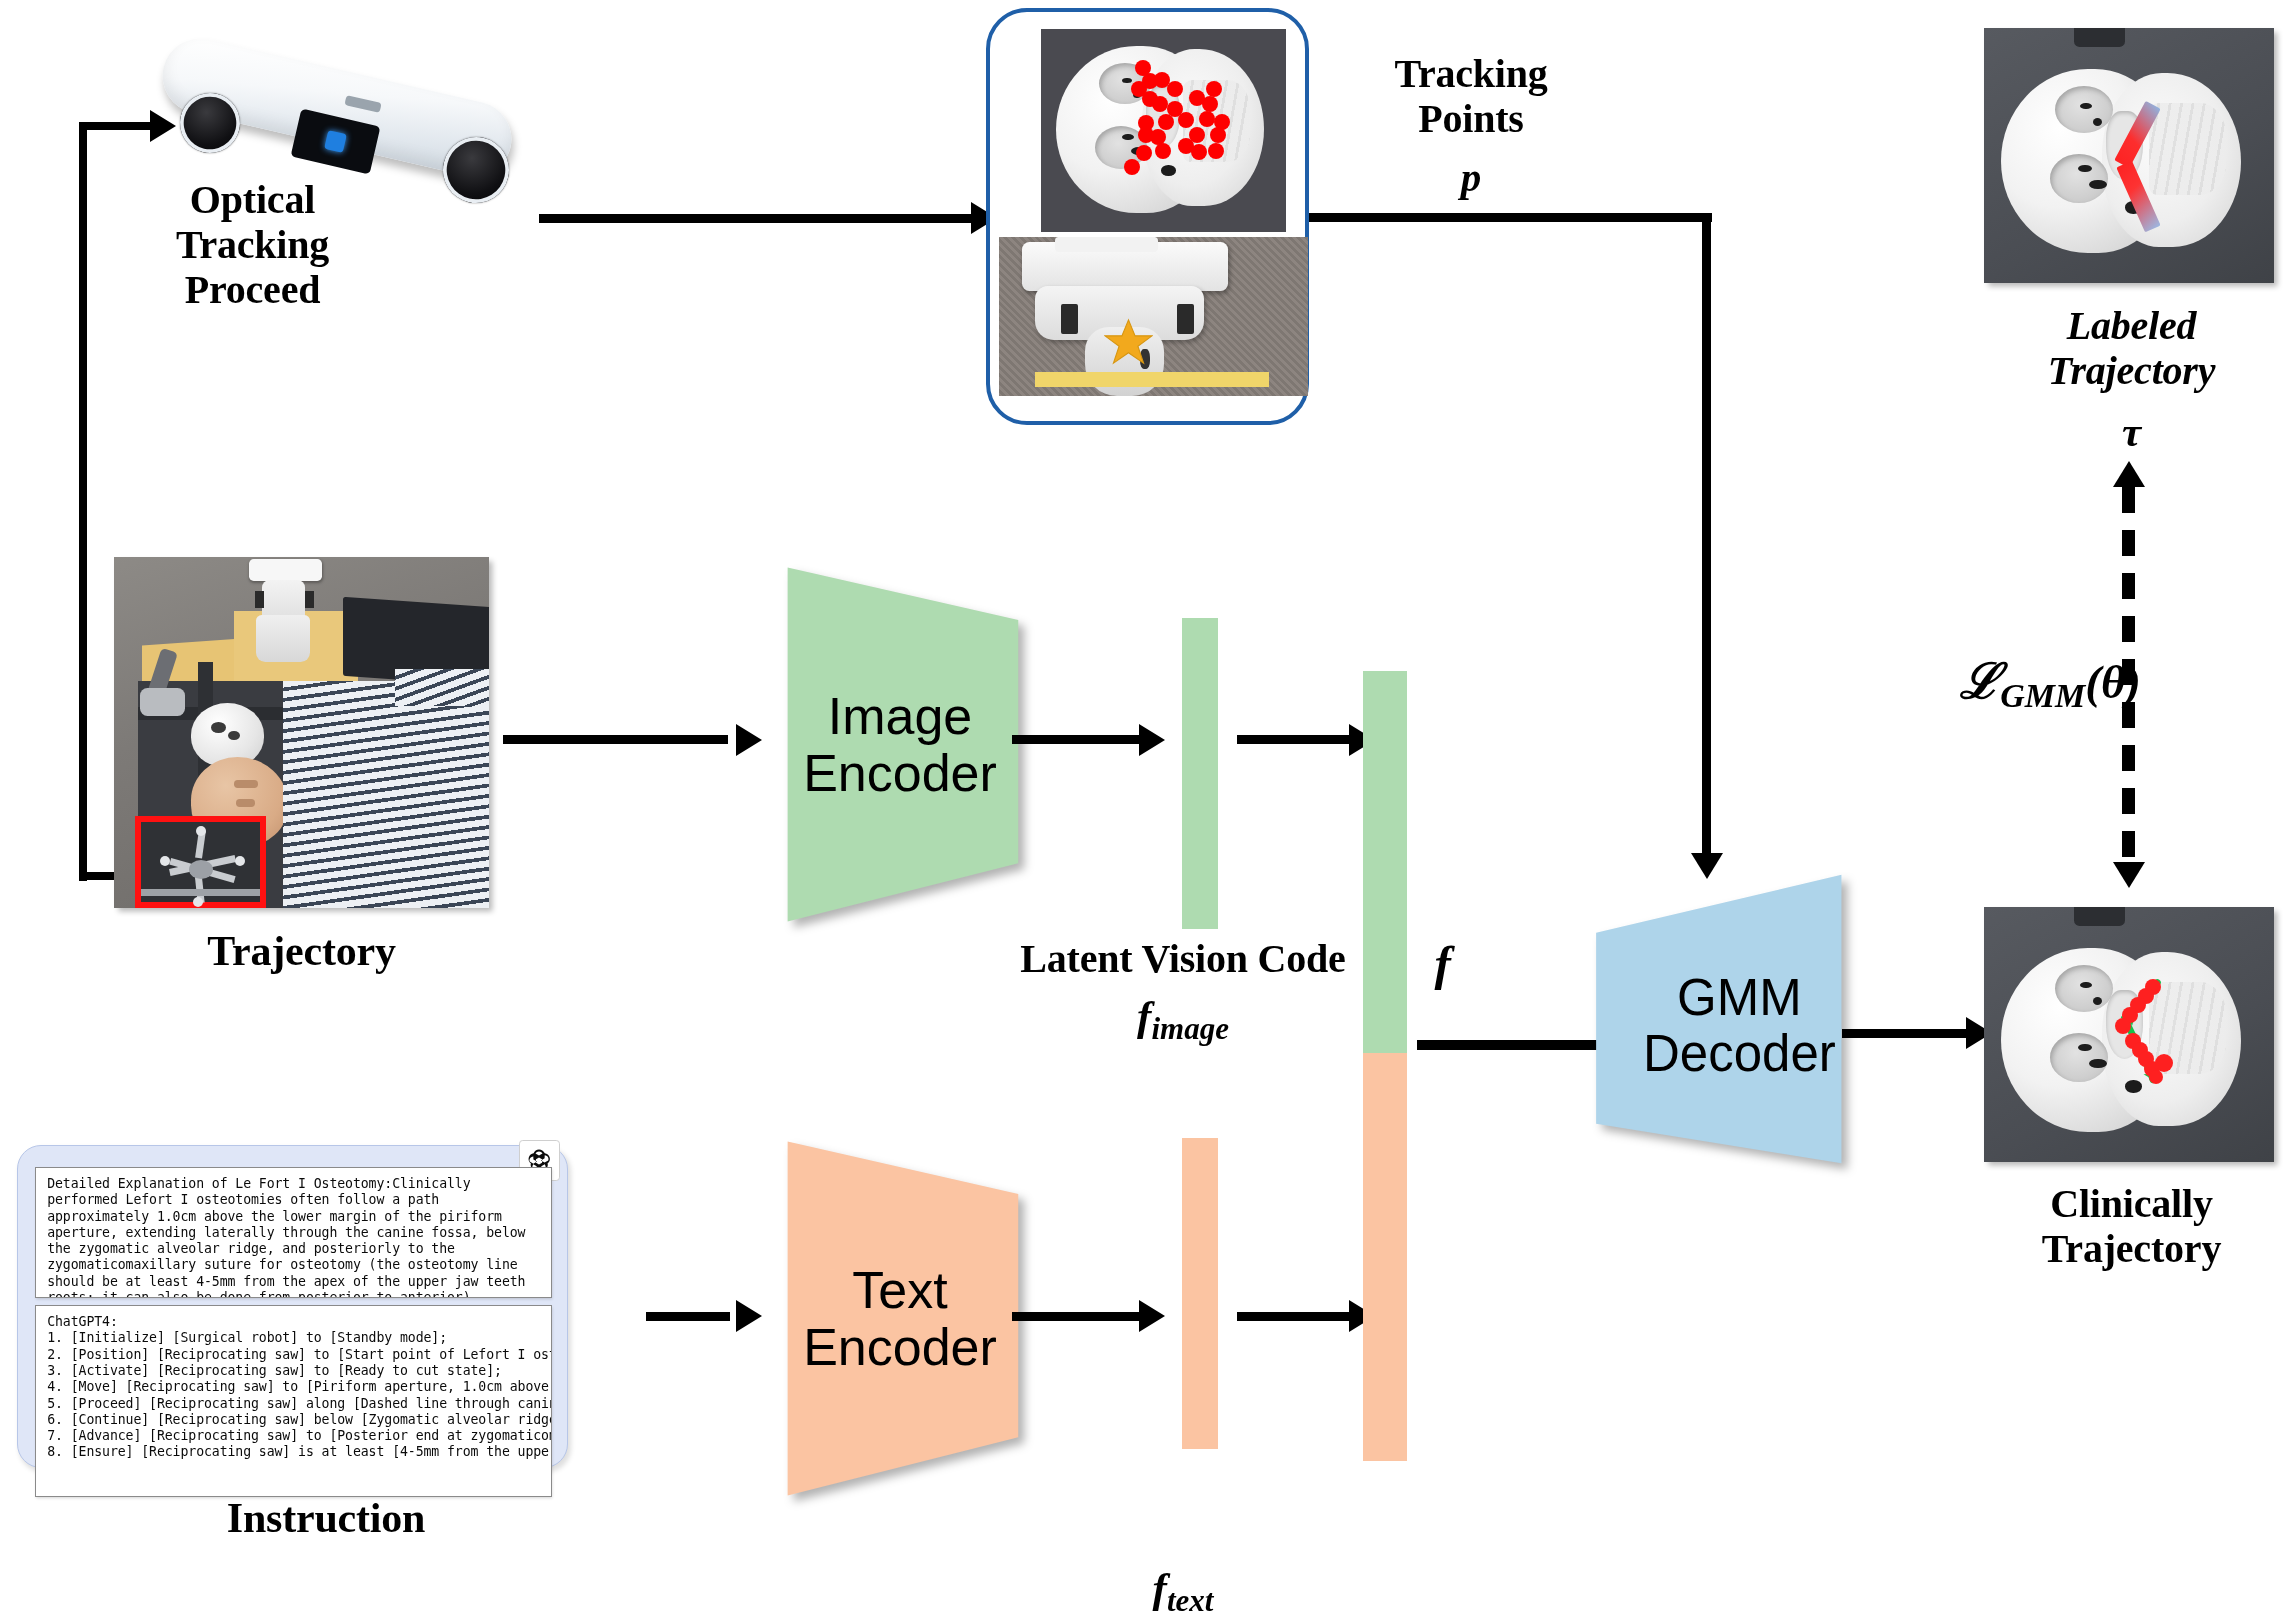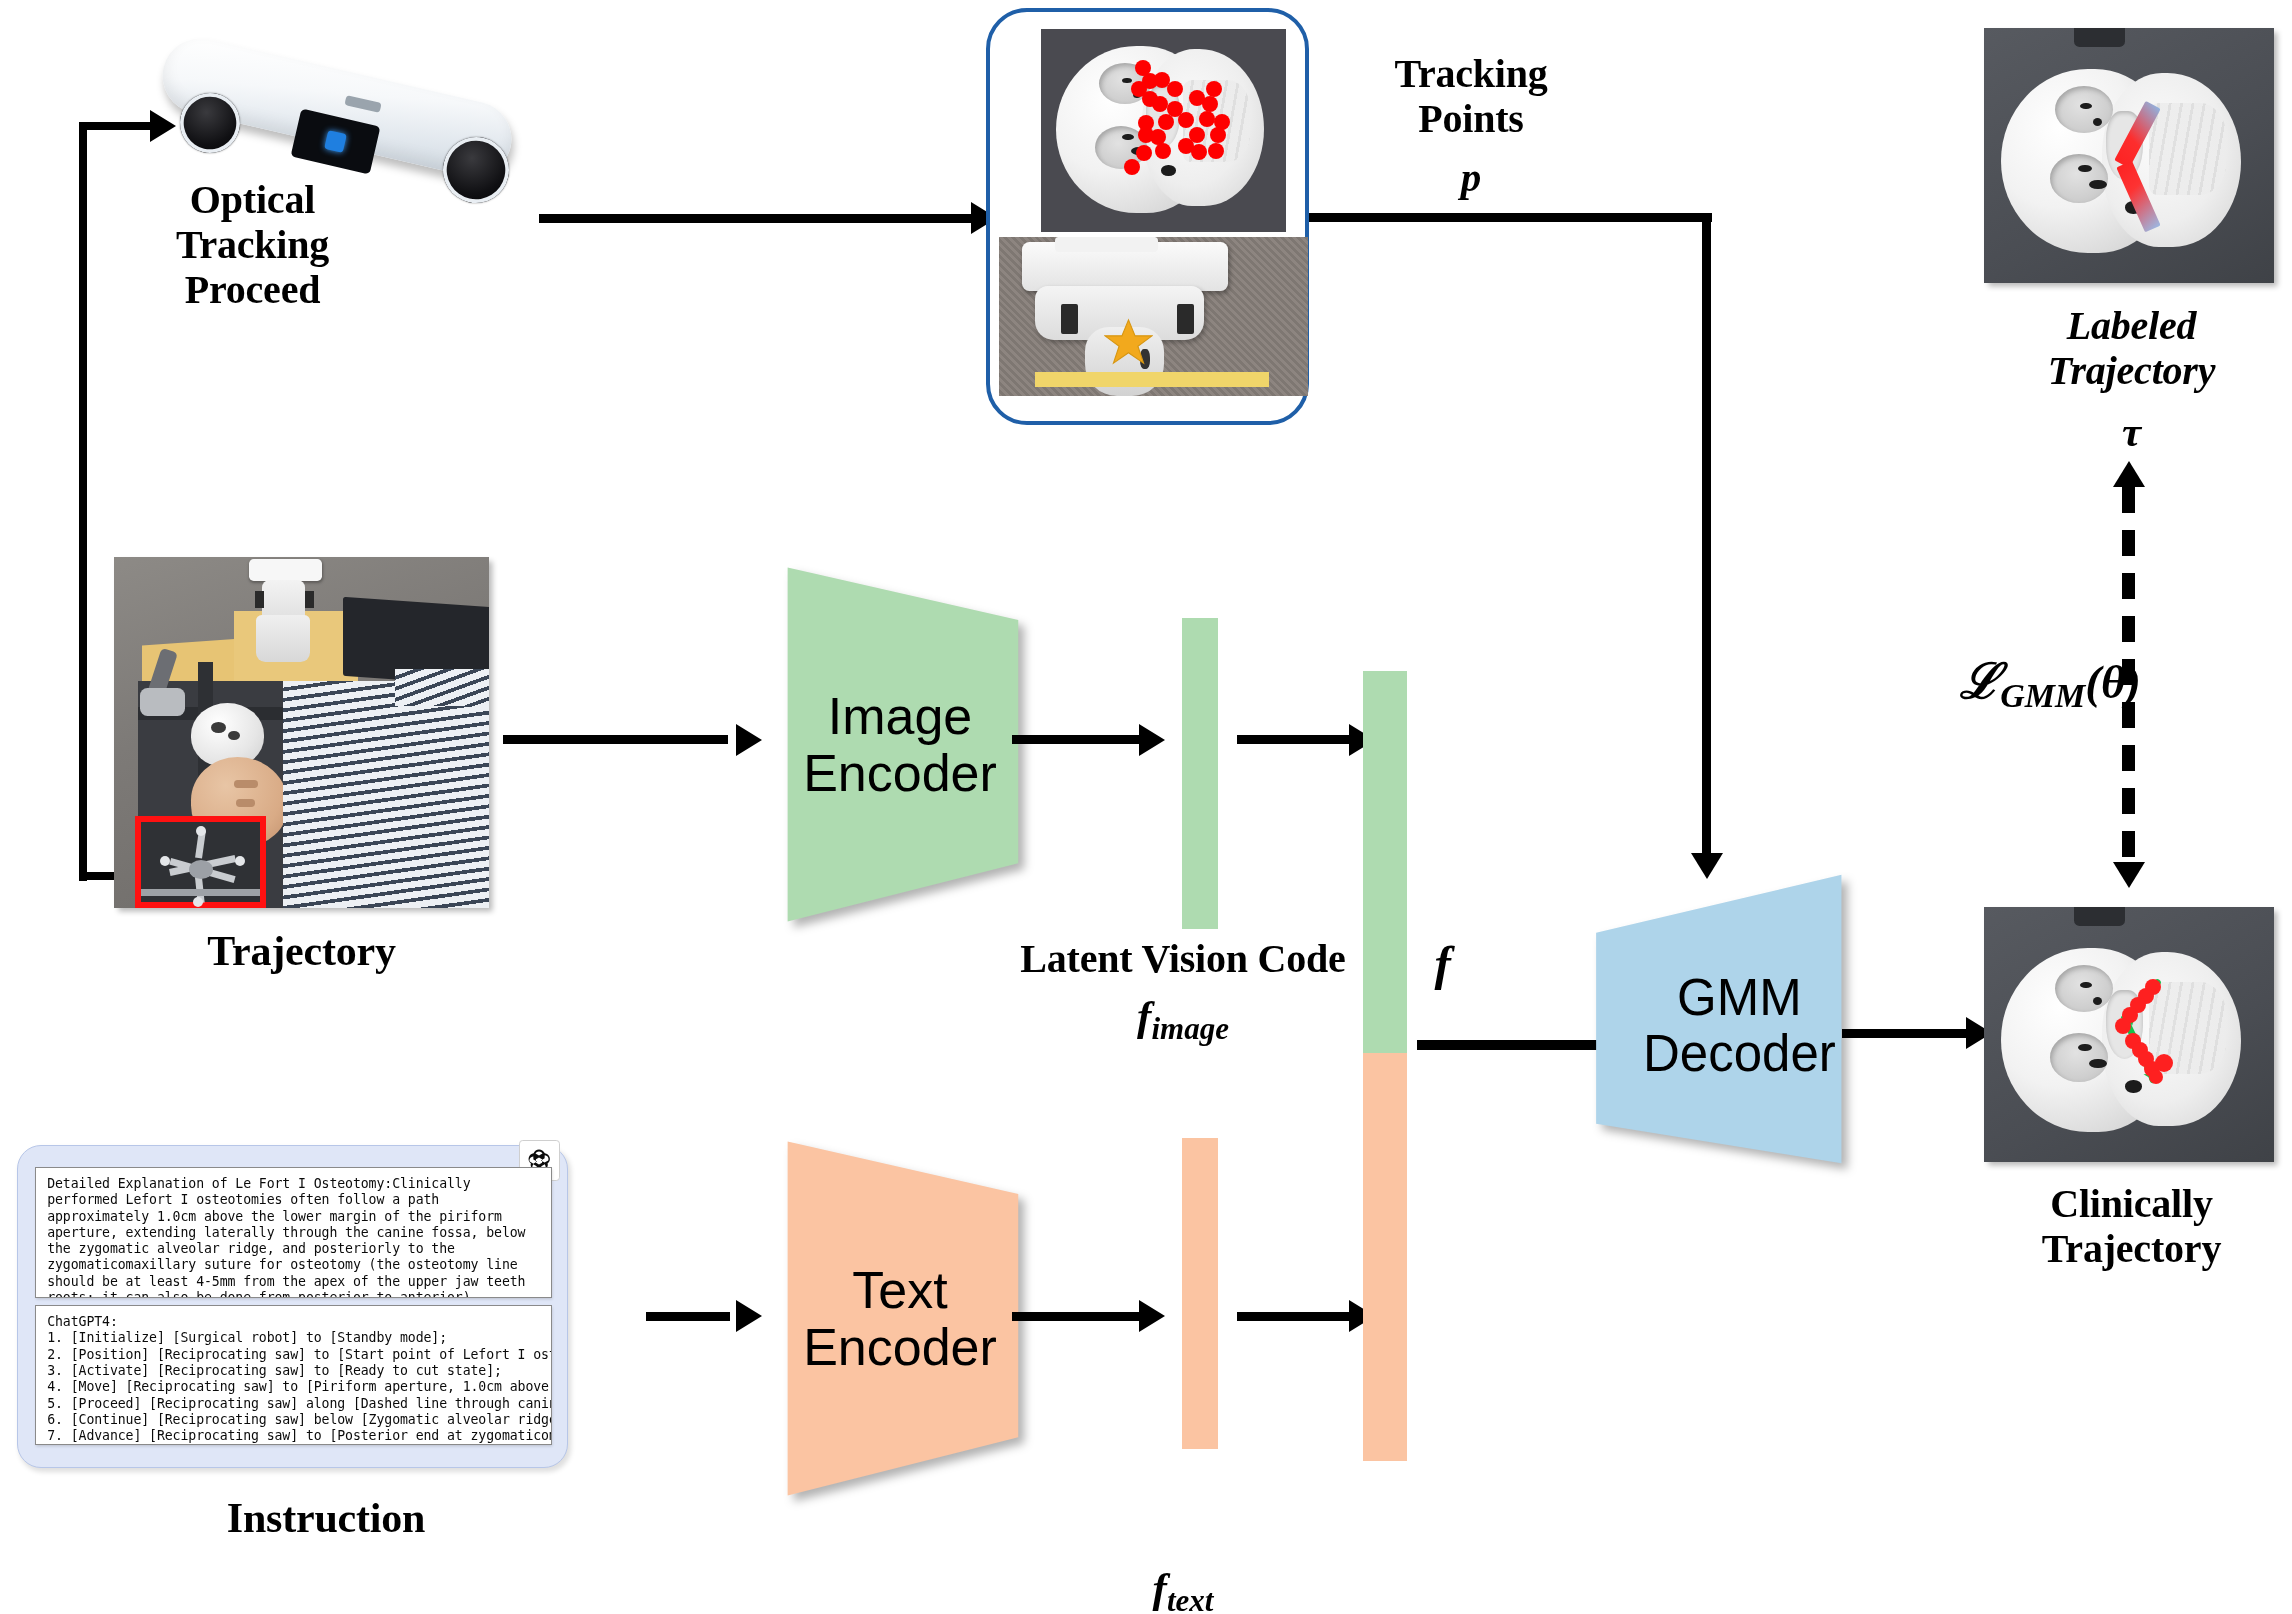--- a/index.html
+++ b/index.html
@@ -304,21 +304,21 @@
     <div class="gpt-badge" style="right:7.5px; top:-5.6px;">
       <svg width="28" height="28" viewBox="0 0 24 24">
         <path fill="#0c0c0c" d="M12 2.2c-2.1 0-3.9 1.3-4.6 3.2-1.9.2-3.5 1.5-4.1 3.3-.7 2 .1 4.1 1.7 5.3-.5 1.9.2 3.9 1.8 5.1 1.6 1.2 3.8 1.2 5.4.1 1.6 1.1 3.8 1.1 5.4-.1 1.6-1.2 2.3-3.2 1.8-5.1 1.6-1.2 2.4-3.3 1.7-5.3-.6-1.8-2.2-3.1-4.1-3.3C15.9 3.5 14.1 2.2 12 2.2zm0 1.6c1.3 0 2.4.7 3 1.8l-3 1.7-3-1.7c.6-1.1 1.7-1.8 3-1.8zM7.1 7.1l.1 3.6 3.1 1.8-3.1 1.8-3.1-1.8c-.6-1.3-.1-2.9 1.2-3.7.6-.4 1.2-.6 1.8-.7zm9.8 0c.6.1 1.2.3 1.8.7 1.3.8 1.8 2.4 1.2 3.7l-3.1 1.8-3.1-1.8 3.1-1.8.1-2.6zM12 9.1l2.6 1.5v2.9L12 15l-2.6-1.5v-2.9L12 9.1zm-5 5.6l3 1.7v3.5c-1.3.2-2.6-.4-3.3-1.5-.5-.9-.5-1.9 0-2.8l.3-.9zm10 0l.3.9c.5.9.5 1.9 0 2.8-.7 1.1-2 1.7-3.3 1.5v-3.5l3-1.7z"></path>
       </svg>
     </div>
 
     <div class="mono-box" style="left:17px; top:20.6px; width:517px; height:131px;">
       <p>Detailed Explanation of Le Fort I Osteotomy:Clinically performed Lefort I osteotomies often follow a path approximately 1.0cm above the lower margin of the piriform aperture, extending laterally through the canine fossa, below the zygomatic alveolar ridge, and posteriorly to the zygomaticomaxillary suture for osteotomy (the osteotomy line should be at least 4-5mm from the apex of the upper jaw teeth roots; it can also be done from posterior to anterior), severing the anterior lateral wall of the maxilla.</p>
     </div>
 
-    <div class="mono-box" style="left:17px; top:159px; width:517px; height:140px;">
+    <div class="mono-box" style="left:17px; top:159px; width:517px; height:192px;">
       <div style="font-size:13.2px; line-height:16px; letter-spacing:-0.1px;">ChatGPT4:</div>
       <ol id="plan-steps">
           <li>1. [Initialize] [Surgical robot] to [Standby mode];</li>
           <li>2. [Position] [Reciprocating saw] to [Start point of Lefort I osteotomy line];</li>
           <li>3. [Activate] [Reciprocating saw] to [Ready to cut state];</li>
           <li>4. [Move] [Reciprocating saw] to [Piriform aperture, 1.0cm above lower margin];</li>
           <li>5. [Proceed] [Reciprocating saw] along [Dashed line through canine fossa];</li>
           <li>6. [Continue] [Reciprocating saw] below [Zygomatic alveolar ridge];</li>
           <li>7. [Advance] [Reciprocating saw] to [Posterior end at zygomaticomaxillary suture];</li>
           <li>8. [Ensure] [Reciprocating saw] is at least [4-5mm from the upper jaw teeth roots];</li>

